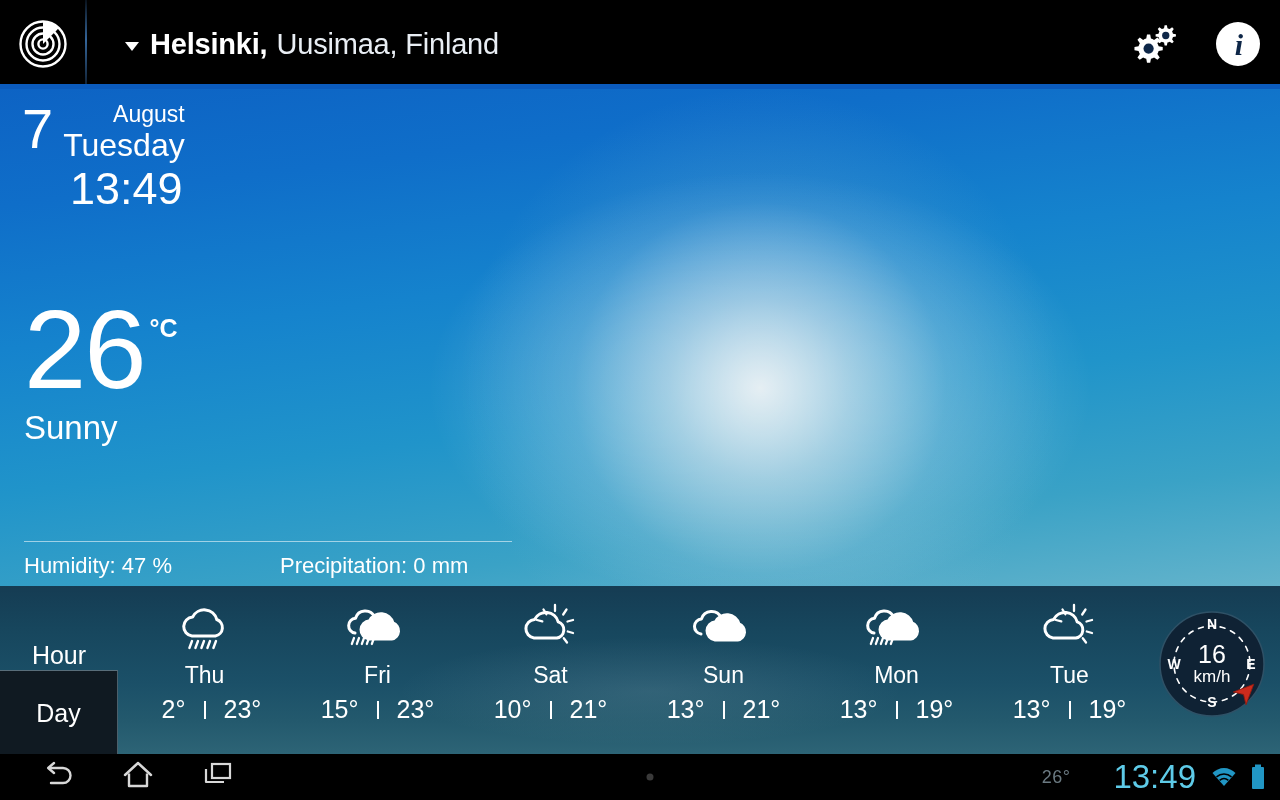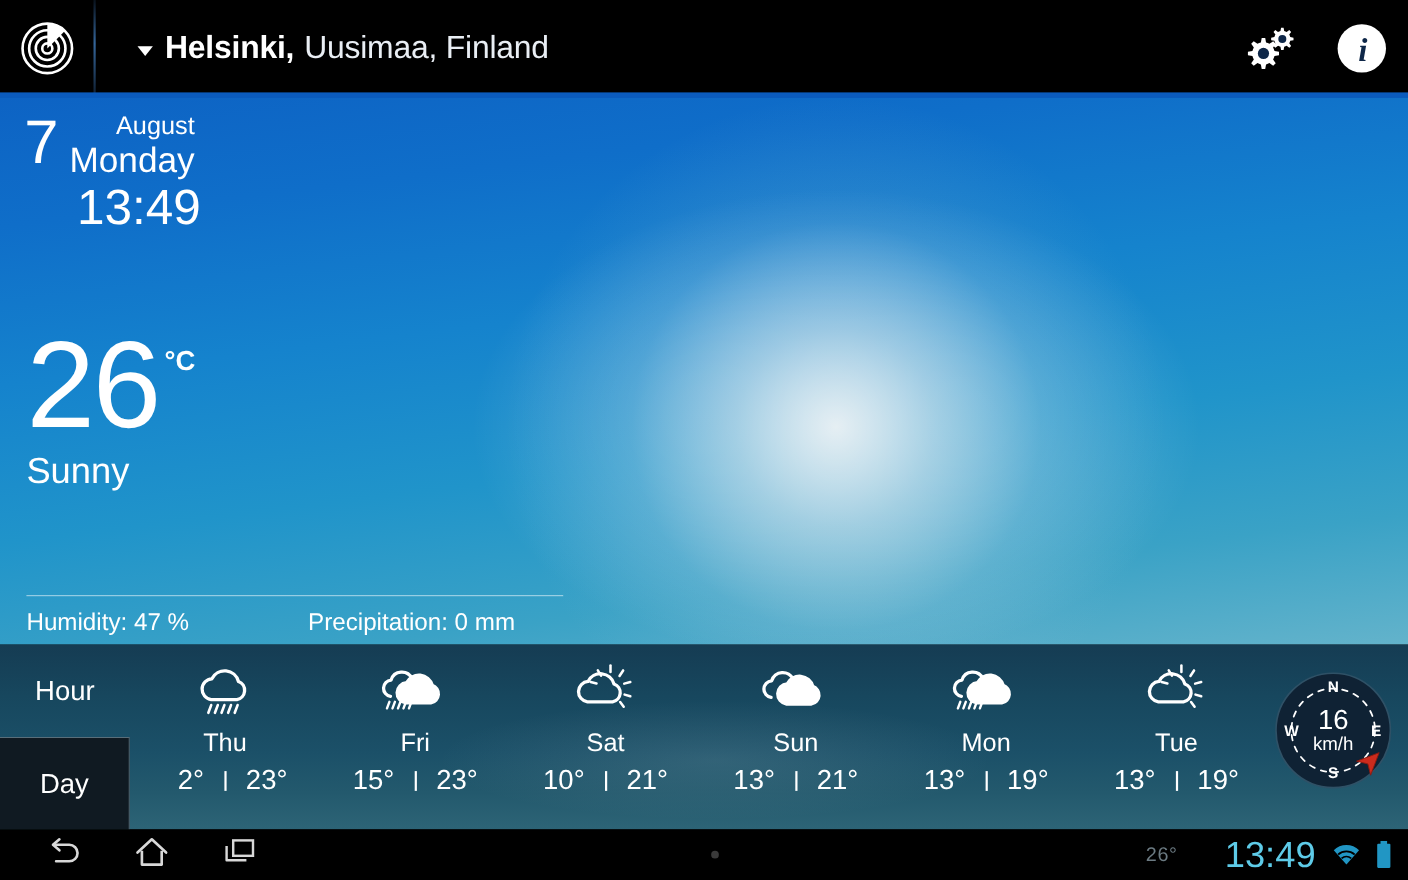--- a/index.html
+++ b/index.html
@@ -160,21 +160,21 @@
   .tabs {
     position: absolute; left: 0; top: 0;
     width: 118px; height: 168px;
     z-index: 4;
   }
   .tab {
     width: 118px; height: 84px;
     display: flex; align-items: center; justify-content: center;
     color: #ffffff; font-size: 25px; cursor: pointer;
   }
-  .tab-hour { background: transparent; }
+  .tab-hour { background: transparent; align-items: flex-end; }
   .tab-day {
     background: #101a22;
     border-top: 1px solid rgba(150,180,195,0.55);
     border-right: 1px solid rgba(150,180,195,0.45);
     height: 85px;
   }
 
   .days {
     position: absolute; left: 118px; top: 0;
     width: 1030px; height: 168px;
@@ -295,21 +295,21 @@
   </div>
   <div class="header-underline"></div>
 
   <div class="sky">
 
     <div class="datebox">
       <div class="date-line1">
         <div class="date-day-num">7</div>
         <div class="date-col">
           <div class="date-month">August</div>
-          <div class="date-weekday">Monday</div>
+          <div class="date-weekday">Tuesday</div>
         </div>
       </div>
       <div class="date-time">13:49</div>
     </div>
 
     <div class="curblock">
       <div class="temp-row">
         <div class="temp-big">26</div>
         <div class="temp-unit">°C</div>
       </div>

